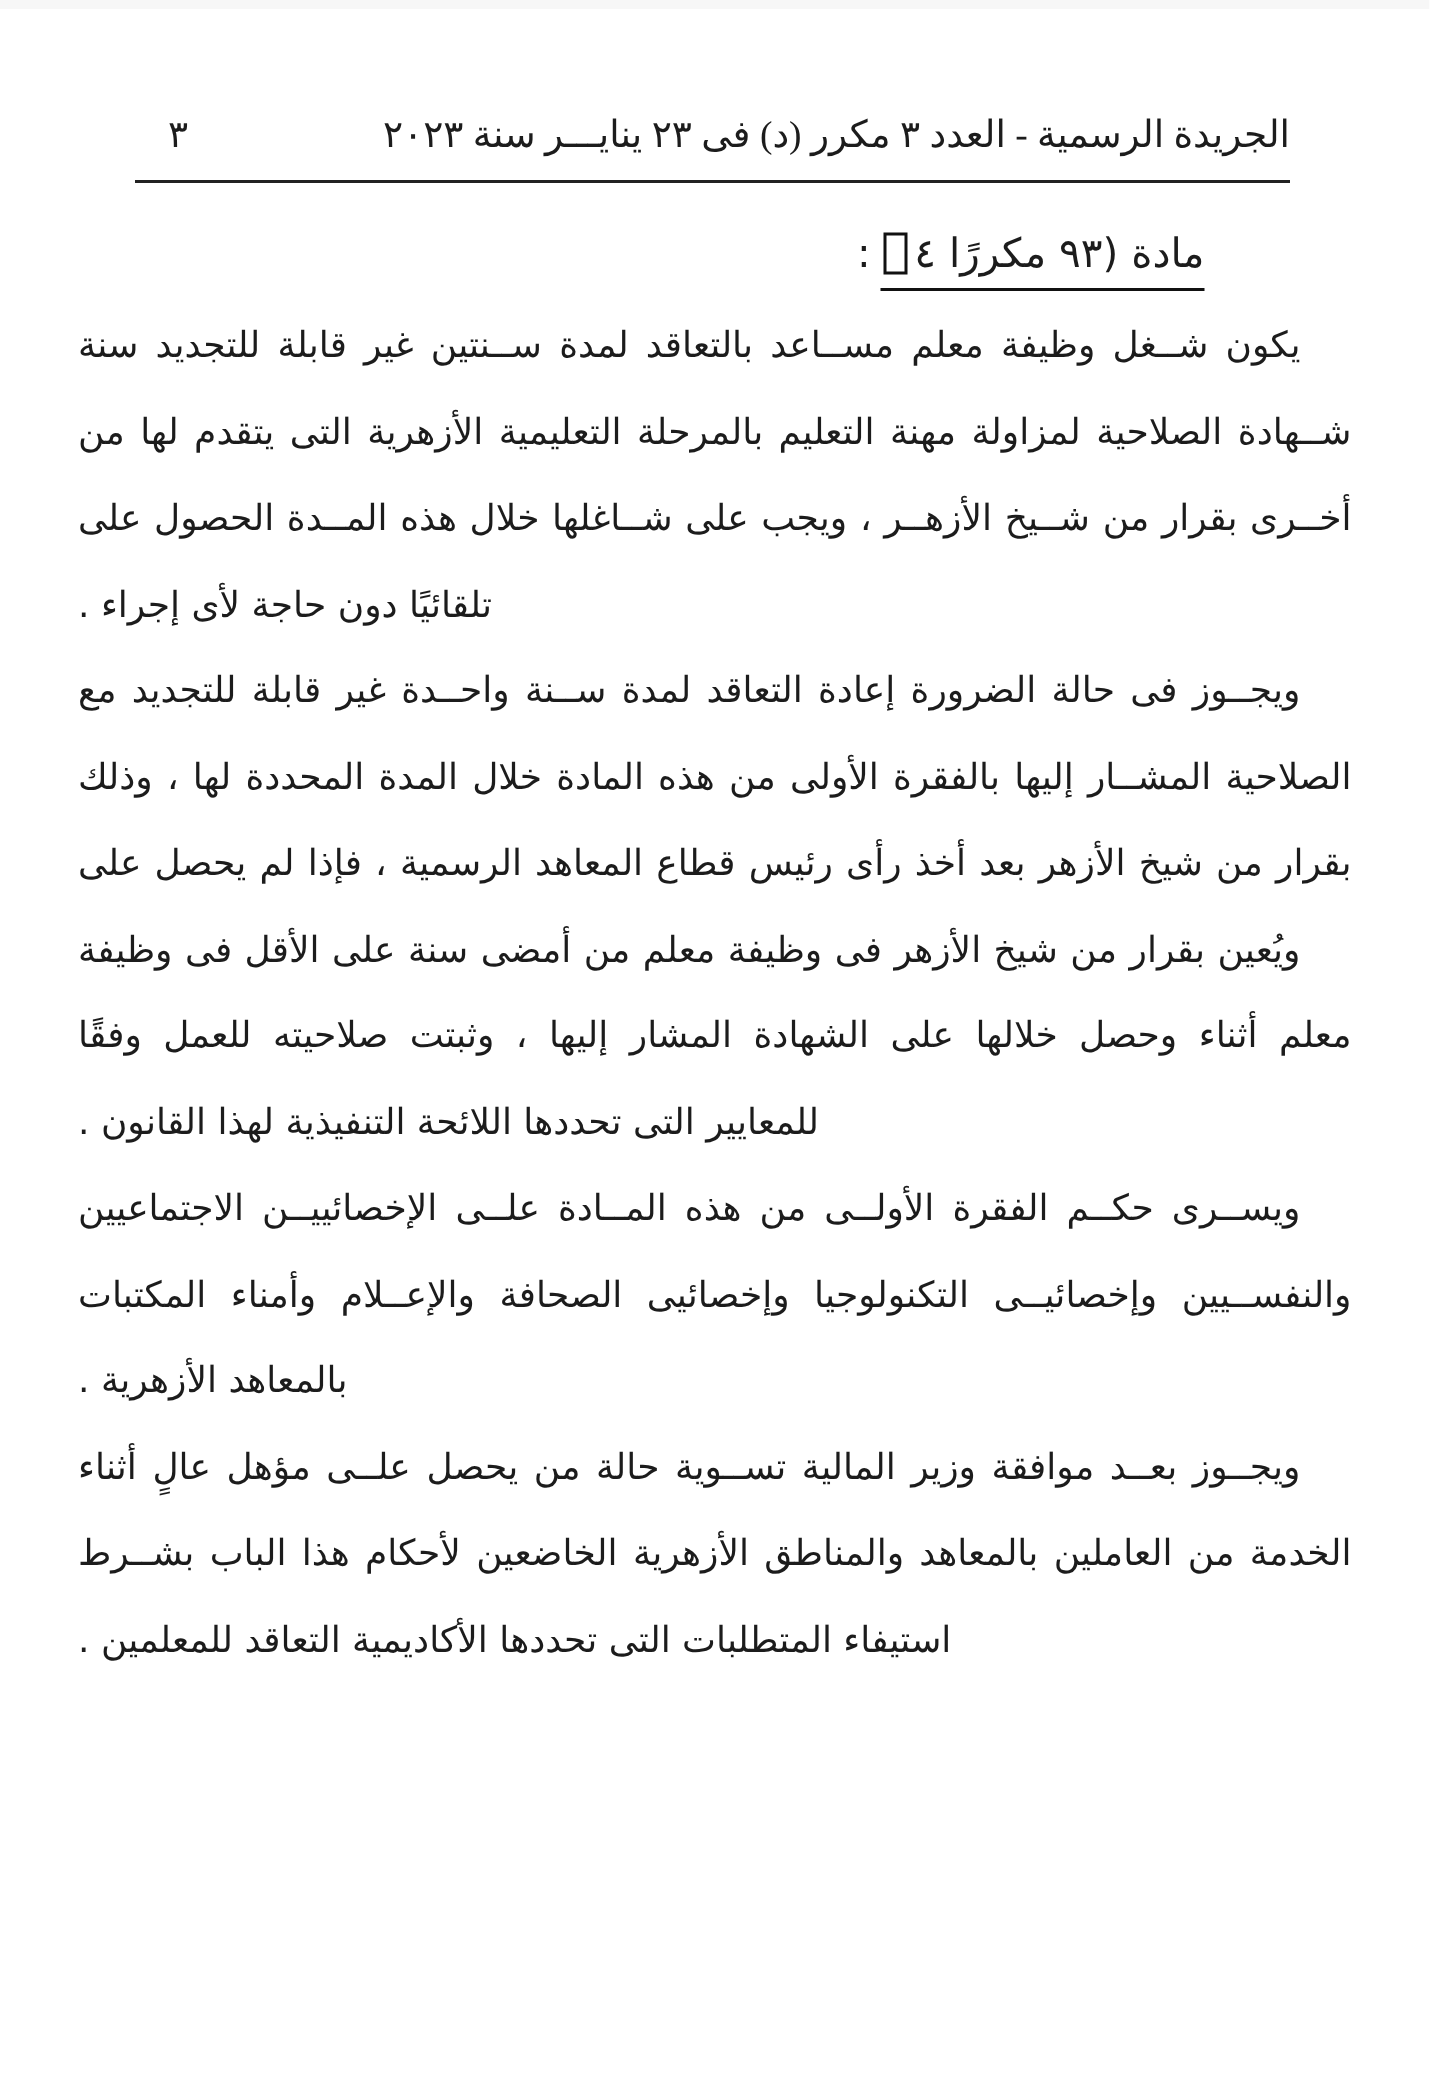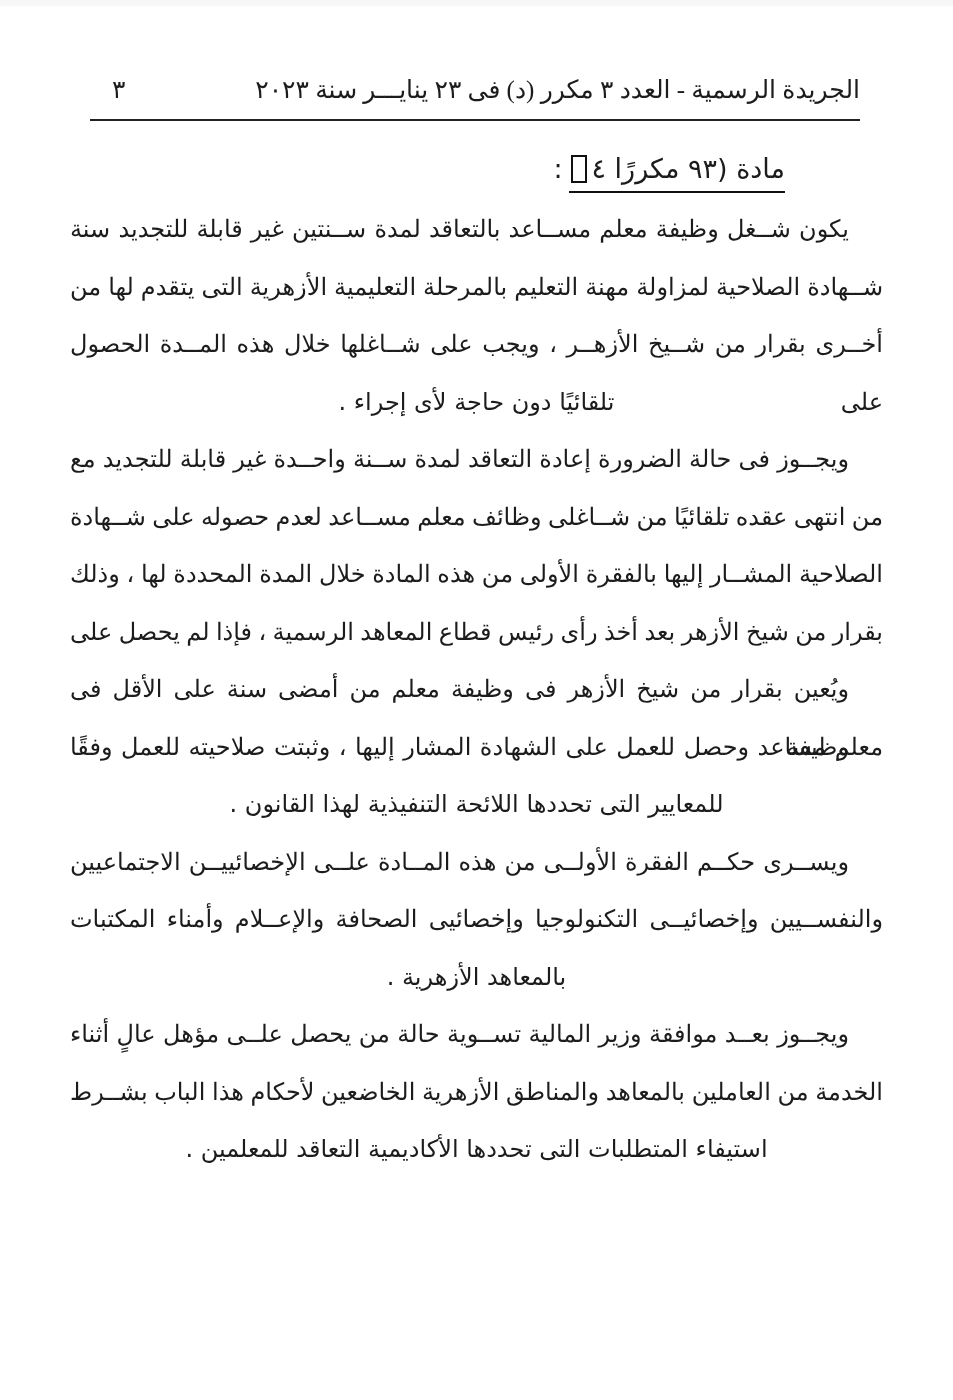--- a/index.html
+++ b/index.html
@@ -49,33 +49,32 @@
   .tofu {
     display: inline-block;
     width: 16px; height: 28px;
     border: 2.5px solid #111;
     vertical-align: -5px;
     margin: 0 5px 0 2px;
   }
   .article-heading .colon { margin-right: 6px; }
 
   
-  main { padding: 0 70px; }
+  main { padding: 0 52px; }
   .line {
     direction: rtl;
     font-size: 24px;
     line-height: 57.5px;
     height: 57.5px;
-    text-align: center;
+    text-align: left;
     white-space: normal;
   }
   .line.j {
     text-align: justify;
     text-align-last: justify;
-    font-family: Liberation Serif, serif;
   }
   .line.first { padding-right: 34px; }
 </style>
 </head>
 <body>
 
 <div class="edge-strip top"></div>
 
 <header>
   <div class="header-row">
@@ -89,26 +88,25 @@
   <h2 class="article-heading">
     <span class="underlined"><span>مادة (٩٣ مكررًا ٤</span><span class="tofu"></span></span><span class="colon">:</span>
   </h2>
 
   <p class="line j first">يكون شــغل وظيفة معلم مســاعد بالتعاقد لمدة ســنتين غير قابلة للتجديد سنة</p>
   <p class="line j">شــهادة الصلاحية لمزاولة مهنة التعليم بالمرحلة التعليمية الأزهرية التى يتقدم لها من</p>
   <p class="line j">أخــرى بقرار من شــيخ الأزهــر ، ويجب على شــاغلها خلال هذه المــدة الحصول على</p>
   <p class="line">تلقائيًا دون حاجة لأى إجراء .</p>
 
   <p class="line j first">ويجــوز فى حالة الضرورة إعادة التعاقد لمدة ســنة واحــدة غير قابلة للتجديد مع</p>
-  <p class="line j">من انتهى عقده تلقائيًا من شــاغلى وظائف معلم مســاعد لعدم حصوله على شــهادة</p>
   <p class="line j">الصلاحية المشــار إليها بالفقرة الأولى من هذه المادة خلال المدة المحددة لها ، وذلك</p>
   <p class="line j">بقرار من شيخ الأزهر بعد أخذ رأى رئيس قطاع المعاهد الرسمية ، فإذا لم يحصل على</p>
 
   <p class="line j first">ويُعين بقرار من شيخ الأزهر فى وظيفة معلم من أمضى سنة على الأقل فى وظيفة</p>
-  <p class="line j">معلم مساعد وحصل للعمل على الشهادة المشار إليها ، وثبتت صلاحيته للعمل وفقًا</p>
+  <p class="line j">معلم أثناء وحصل خلالها على الشهادة المشار إليها ، وثبتت صلاحيته للعمل وفقًا</p>
   <p class="line">للمعايير التى تحددها اللائحة التنفيذية لهذا القانون .</p>
 
   <p class="line j first">ويســرى حكــم الفقرة الأولــى من هذه المــادة علــى الإخصائييــن الاجتماعيين</p>
   <p class="line j">والنفســيين وإخصائيــى التكنولوجيا وإخصائيى الصحافة والإعــلام وأمناء المكتبات</p>
   <p class="line">بالمعاهد الأزهرية .</p>
 
   <p class="line j first">ويجــوز بعــد موافقة وزير المالية تســوية حالة من يحصل علــى مؤهل عالٍ أثناء</p>
   <p class="line j">الخدمة من العاملين بالمعاهد والمناطق الأزهرية الخاضعين لأحكام هذا الباب بشــرط</p>
   <p class="line">استيفاء المتطلبات التى تحددها الأكاديمية التعاقد للمعلمين .</p>
 </main>

